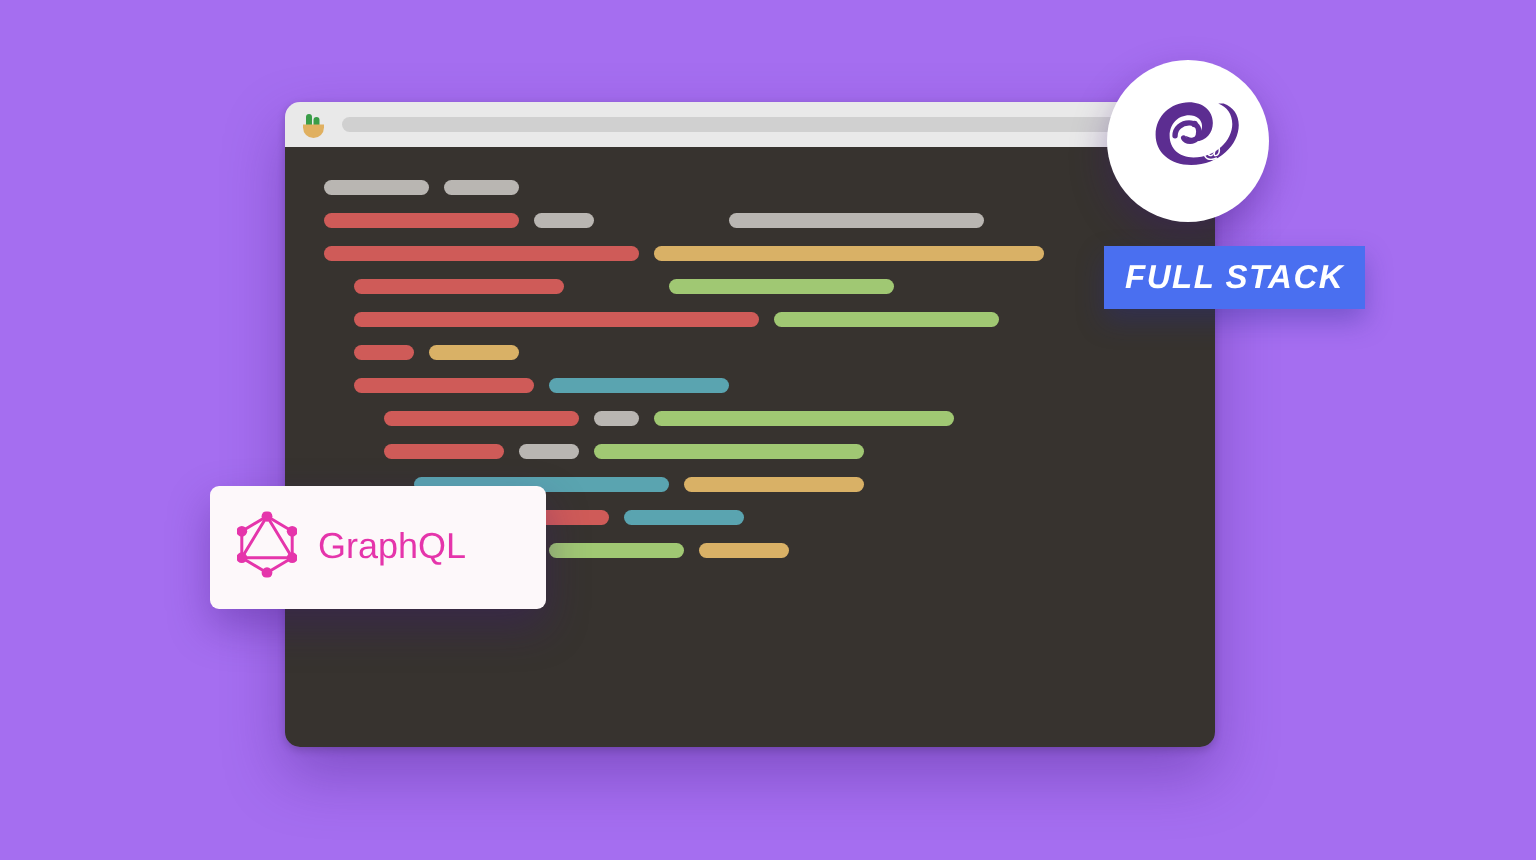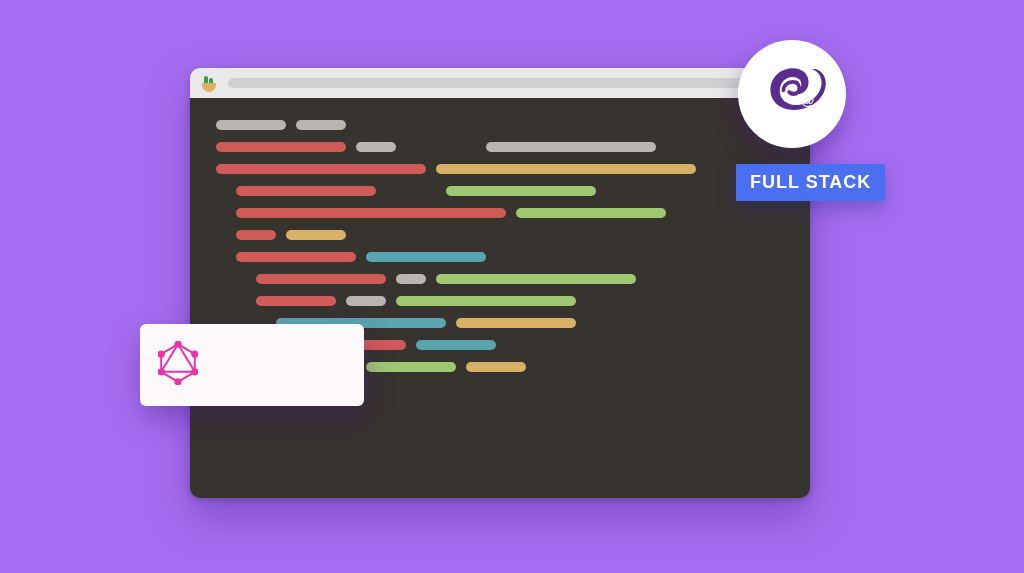--- a/index.html
+++ b/index.html
@@ -99,24 +99,25 @@
   .blazor-circle svg { width: 72px; height: 72px; }
 
   
   .fullstack-tag {
     position: absolute;
     left: 736px;
     top: 164px;
     background: #4a6ff0;
     color: #fff;
     font-weight: 600;
-    font-size: 18px;
+    font-size: 22px;
     letter-spacing: 1px;
     padding: 8px 14px;
     box-shadow: 0 8px 18px rgba(40,40,140,0.35);
+    font-style: italic;
   }
 
   
   .graphql-card {
     position: absolute;
     left: 140px;
     top: 324px;
     width: 224px;
     height: 82px;
     background: #fdf8fa;
@@ -229,13 +230,14 @@
       <g fill="#e535ab">
         <circle cx="50" cy="8" r="9"></circle>
         <circle cx="92" cy="33" r="9"></circle>
         <circle cx="92" cy="77" r="9"></circle>
         <circle cx="50" cy="102" r="9"></circle>
         <circle cx="8" cy="77" r="9"></circle>
         <circle cx="8" cy="33" r="9"></circle>
       </g>
     </svg>
   </span>
+  <span class="label">GraphQL</span>
 </div>
 
 </body></html>

